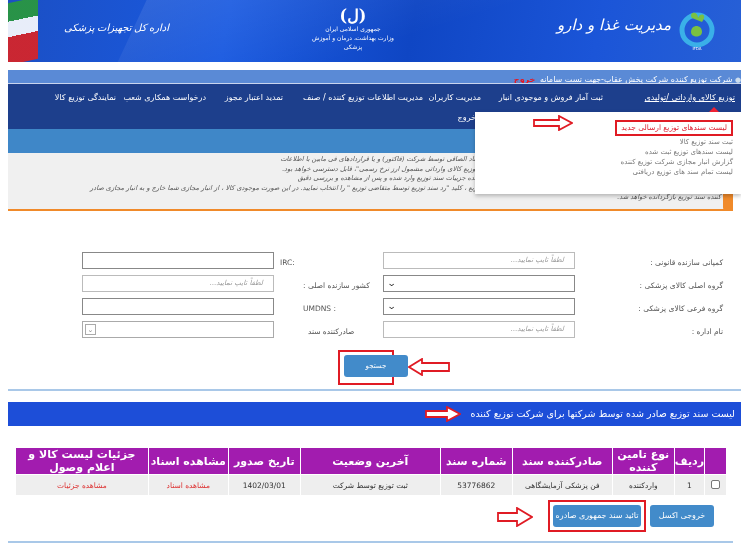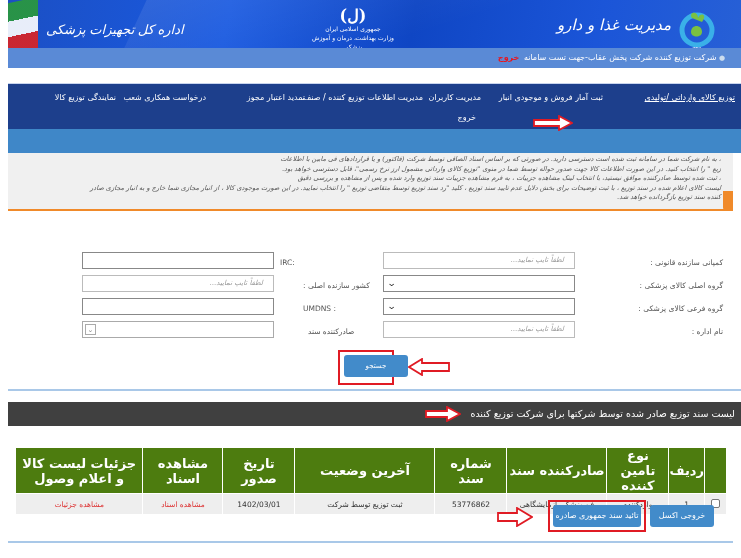--- a/index.html
+++ b/index.html
@@ -1,26 +1,26 @@
 <!DOCTYPE html>
 <html><head>
 <meta charset="utf-8">
 <style>
 *{box-sizing:border-box;margin:0;padding:0}
 body{width:741px;height:558px;overflow:hidden;background:#fff;font-family:"DejaVu Sans",sans-serif;font-size:8px;color:#333;position:relative}
 .page{width:741px;height:558px;position:relative;direction:rtl}
 .banner{position:absolute;top:0;left:8px;width:733px;height:62px;background:linear-gradient(100deg,#1b4fc4 0%,#1a5ae0 30%,#0f46c4 55%,#1b55d8 80%,#2760d6 100%);overflow:hidden}
 .banner .shine{position:absolute;top:-40px;left:120px;width:380px;height:160px;background:linear-gradient(160deg,rgba(255,255,255,0.12),rgba(255,255,255,0) 60%);transform:skewX(-25deg)}
 .flag{position:absolute;left:0;top:0;width:30px;height:62px;background:linear-gradient(180deg,#2a9a3a 0%,#2a9a3a 30%,#fff 30%,#fff 55%,#d22 55%,#d22 100%);transform:skewY(-12deg);opacity:.9}
-.b-dept{position:absolute;left:38px;top:22px;color:#fff;font-family:Liberation Sans, sans-serif;font-style:italic;font-size:13px;direction:rtl}
+.b-dept{position:absolute;left:56px;top:22px;color:#fff;font-family:Liberation Serif, serif;font-style:italic;font-size:10px;direction:rtl}
 .b-min{position:absolute;left:300px;top:8px;width:90px;text-align:center;color:#fff;font-family:"DejaVu Serif",serif;font-size:6px;line-height:9px}
 .b-min .emb{font-size:16px;font-weight:bold;line-height:16px}
 .b-org{position:absolute;right:70px;top:16px;color:#fff;font-family:"DejaVu Serif",serif;font-style:italic;font-size:15px}
 .logo{position:absolute;right:25px;top:10px;width:38px;height:42px}
-.userbar{position:absolute;top:48px;left:8px;width:733px;height:20px;background:#5a8ad6;color:#fff;font-size:8px;line-height:20px;padding-right:16px}
+.userbar{position:absolute;top:70px;left:8px;width:733px;height:20px;background:#5a8ad6;color:#fff;font-size:8px;line-height:20px;padding-right:0}
 .userbar .exit{color:#e8161f;font-weight:bold;margin-right:2px}
 .mainnav{position:absolute;top:83px;left:8px;width:733px;height:46px;background:#1d3f8c;border-top:1px solid #c8d4ee}
 .mainnav .item{position:absolute;top:9px;color:#fff;font-size:8px;white-space:nowrap}
 .mainnav .item.active{text-decoration:underline}
 .mainnav .item2{position:absolute;top:29px;color:#fff;font-size:8px}
 .bluebar{position:absolute;top:129px;left:8px;width:733px;height:24px;background:#3f87c8}
 .notice{position:absolute;top:153px;left:8px;width:725px;height:58px;background:#f0f0f0;border-bottom:2px solid #f08a2a;padding:2px 12px 0 6px;font-family:"DejaVu Serif",serif;font-style:italic;font-size:6.6px;line-height:9.5px;color:#555;text-align:right;overflow:hidden}
 .notice .badge{position:absolute;right:0;top:38px;width:10px;height:20px;background:#f08a2a;border-radius:0 0 0 4px}
 .dropdown{position:absolute;top:112px;left:475px;width:266px;height:82px;background:#fff;box-shadow:0 2px 4px rgba(0,0,0,.25);direction:rtl;padding:8px 8px 0 0}
 .dropdown .caret{position:absolute;right:22px;top:-5px;width:0;height:0;border-left:5px solid transparent;border-right:5px solid transparent;border-bottom:5px solid #e23}
@@ -29,23 +29,23 @@
 .arrow-r{position:absolute;width:40px;height:16px}
 .lbl{position:absolute;font-size:7.5px;color:#555;white-space:nowrap;direction:rtl}
 .inp{position:absolute;height:17px;border:1px solid #bbb;background:#fff;font-family:"DejaVu Serif",serif;font-style:italic;font-size:7px;color:#999;padding:0 10px;line-height:15px;text-align:right}
 .inp.dark{border-color:#888}
 .sel{position:absolute;height:17px;border:1px solid #888;background:#fff}
 .sel .chev{position:absolute;left:4px;top:2px;font-size:9px;color:#333;transform:scaleX(1.3)}
 .sel .chevbox{position:absolute;left:2px;top:2px;width:11px;height:11px;border:1px solid #aaa;font-size:7px;color:#888;text-align:center;line-height:10px}
 .btn{position:absolute;background:#428bca;color:#fff;border-radius:3px;font-size:8px;text-align:center}
 .redbox{position:absolute;border:2px solid #e01b24}
 .divider{position:absolute;left:8px;height:2px;background:#a9c8e8}
-.section-title{position:absolute;top:402px;left:8px;width:733px;height:24px;background:#404040;color:#fff;font-size:9.5px;line-height:24px;padding-right:6px;direction:rtl}
+.section-title{position:absolute;top:402px;left:8px;width:733px;height:24px;background:#1d4ed8;color:#fff;font-size:9.5px;line-height:24px;padding-right:6px;direction:rtl}
 table{position:absolute;top:447px;left:15px;width:712px;border-collapse:collapse;direction:rtl;font-size:7.5px}
-th{background:#4d7c0f;color:#fff;height:21px;font-weight:bold;border:1px solid #fff;font-size:13px}
+th{background:#a21caf;color:#fff;height:21px;font-weight:bold;border:1px solid #fff;font-size:11px}
 td{background:#eee;height:21px;text-align:center;border:1px solid #fff;color:#333}
 td.link{color:#d33}
 .cb{display:inline-block;width:9px;height:9px;border:1px solid #777;border-radius:2px;background:#fff}
 </style>
 </head>
 <body>
 
 <div class="page">
 
   <div class="banner">
@@ -70,37 +70,45 @@
     <span style="color:#cde;font-size:7px">●</span>
     <span>شرکت توزیع کننده شرکت پخش عقاب-جهت تست سامانه</span>
     <span class="exit">خروج</span>
   </div>
 
   <div class="mainnav">
     <span class="item active" style="right:6px">توزیع کالای وارداتی /تولیدی</span>
     <span class="item" style="right:138px">ثبت آمار فروش و موجودی انبار</span>
     <span class="item" style="right:260px">مدیریت کاربران</span>
     <span class="item" style="right:318px">مدیریت اطلاعات توزیع کننده / صنف</span>
-    <span class="item" style="right:436px">تمدید اعتبار مجوز</span>
+    <span class="item" style="right:458px">تمدید اعتبار مجوز</span>
     <span class="item" style="right:535px">درخواست همکاری شعب</span>
     <span class="item" style="right:625px">نمایندگی توزیع کالا</span>
     <span class="item2" style="right:265px">خروج</span>
   </div>
 
   <div class="bluebar"></div>
 
   <div class="notice">
     <div>، به نام شرکت شما در سامانه ثبت شده است دسترسی دارید. در صورتی که بر اساس اسناد الصاقی توسط شرکت (فاکتور) و یا قراردادهای فی مابین با اطلاعات</div>
     <div>زیع " را انتخاب کنید. در این صورت اطلاعات کالا جهت صدور حواله توسط شما در منوی "توزیع کالای وارداتی مشمول ارز نرخ رسمی"، قابل دسترسی خواهد بود.</div>
     <div>، ثبت شده توسط صادرکننده موافق نیستید، با انتخاب لینک مشاهده جزییات ، به فرم مشاهده جزییات سند توزیع وارد شده و پس از مشاهده و بررسی دقیق</div>
     <div>لیست کالای اعلام شده در سند توزیع ، با ثبت توضیحات برای بخش دلایل عدم تایید سند توزیع ، کلید "رد سند توزیع توسط متقاضی توزیع " را انتخاب نمایید. در این صورت موجودی کالا ، از انبار مجازی شما خارج و به انبار مجازی صادر</div>
     <div>کننده سند توزیع بازگردانده خواهد شد.</div>
     <div class="badge"></div>
   </div>
 
+  <div class="dropdown">
+    <div class="caret"></div>
+    <span class="ditem hl">لیست سندهای توزیع ارسالی جدید</span>
+    <span class="ditem">ثبت سند توزیع کالا</span>
+    <span class="ditem">لیست سندهای توزیع ثبت شده</span>
+    <span class="ditem">گزارش انبار مجازی شرکت توزیع کننده</span>
+    <span class="ditem">لیست تمام سند های توزیع دریافتی</span>
+  </div>
 
   <svg class="arrow-r" style="left:533px;top:115px;width:40px;height:16px" viewBox="0 0 40 16">
     <path d="M1 5 H26 V1 L39 8 L26 15 V11 H1 Z" fill="#fff" stroke="#e01b24" stroke-width="1.8"></path>
   </svg>
 
   <span class="lbl" style="right:18px;top:258px">کمپانی سازنده قانونی :</span>
   <div class="inp" style="left:383px;top:252px;width:192px">لطفاً تایپ نمایید...</div>
 
   <span class="lbl" style="left:280px;top:258px">:IRC</span>
   <div class="inp dark" style="left:82px;top:252px;width:192px"></div>

